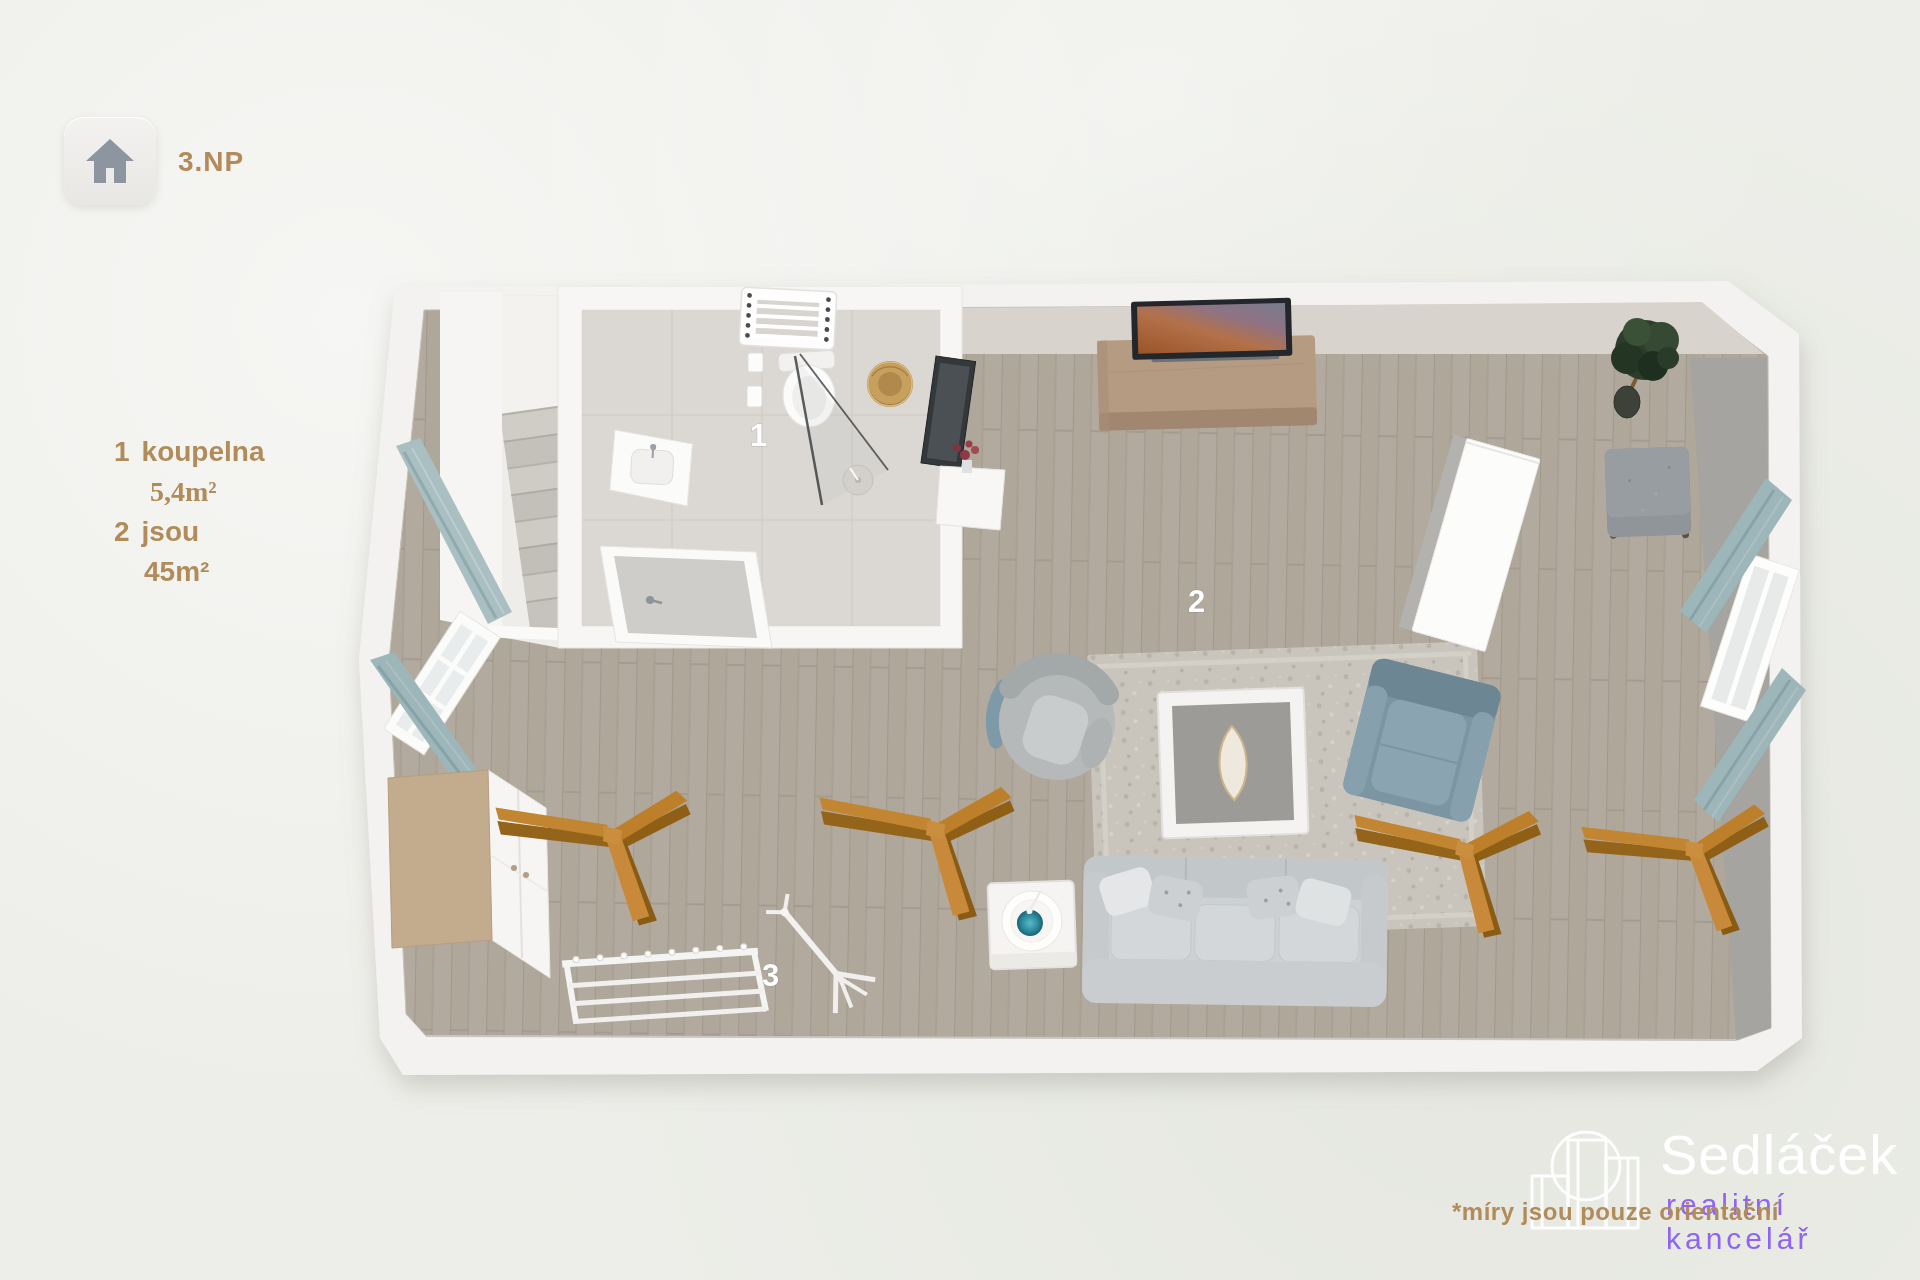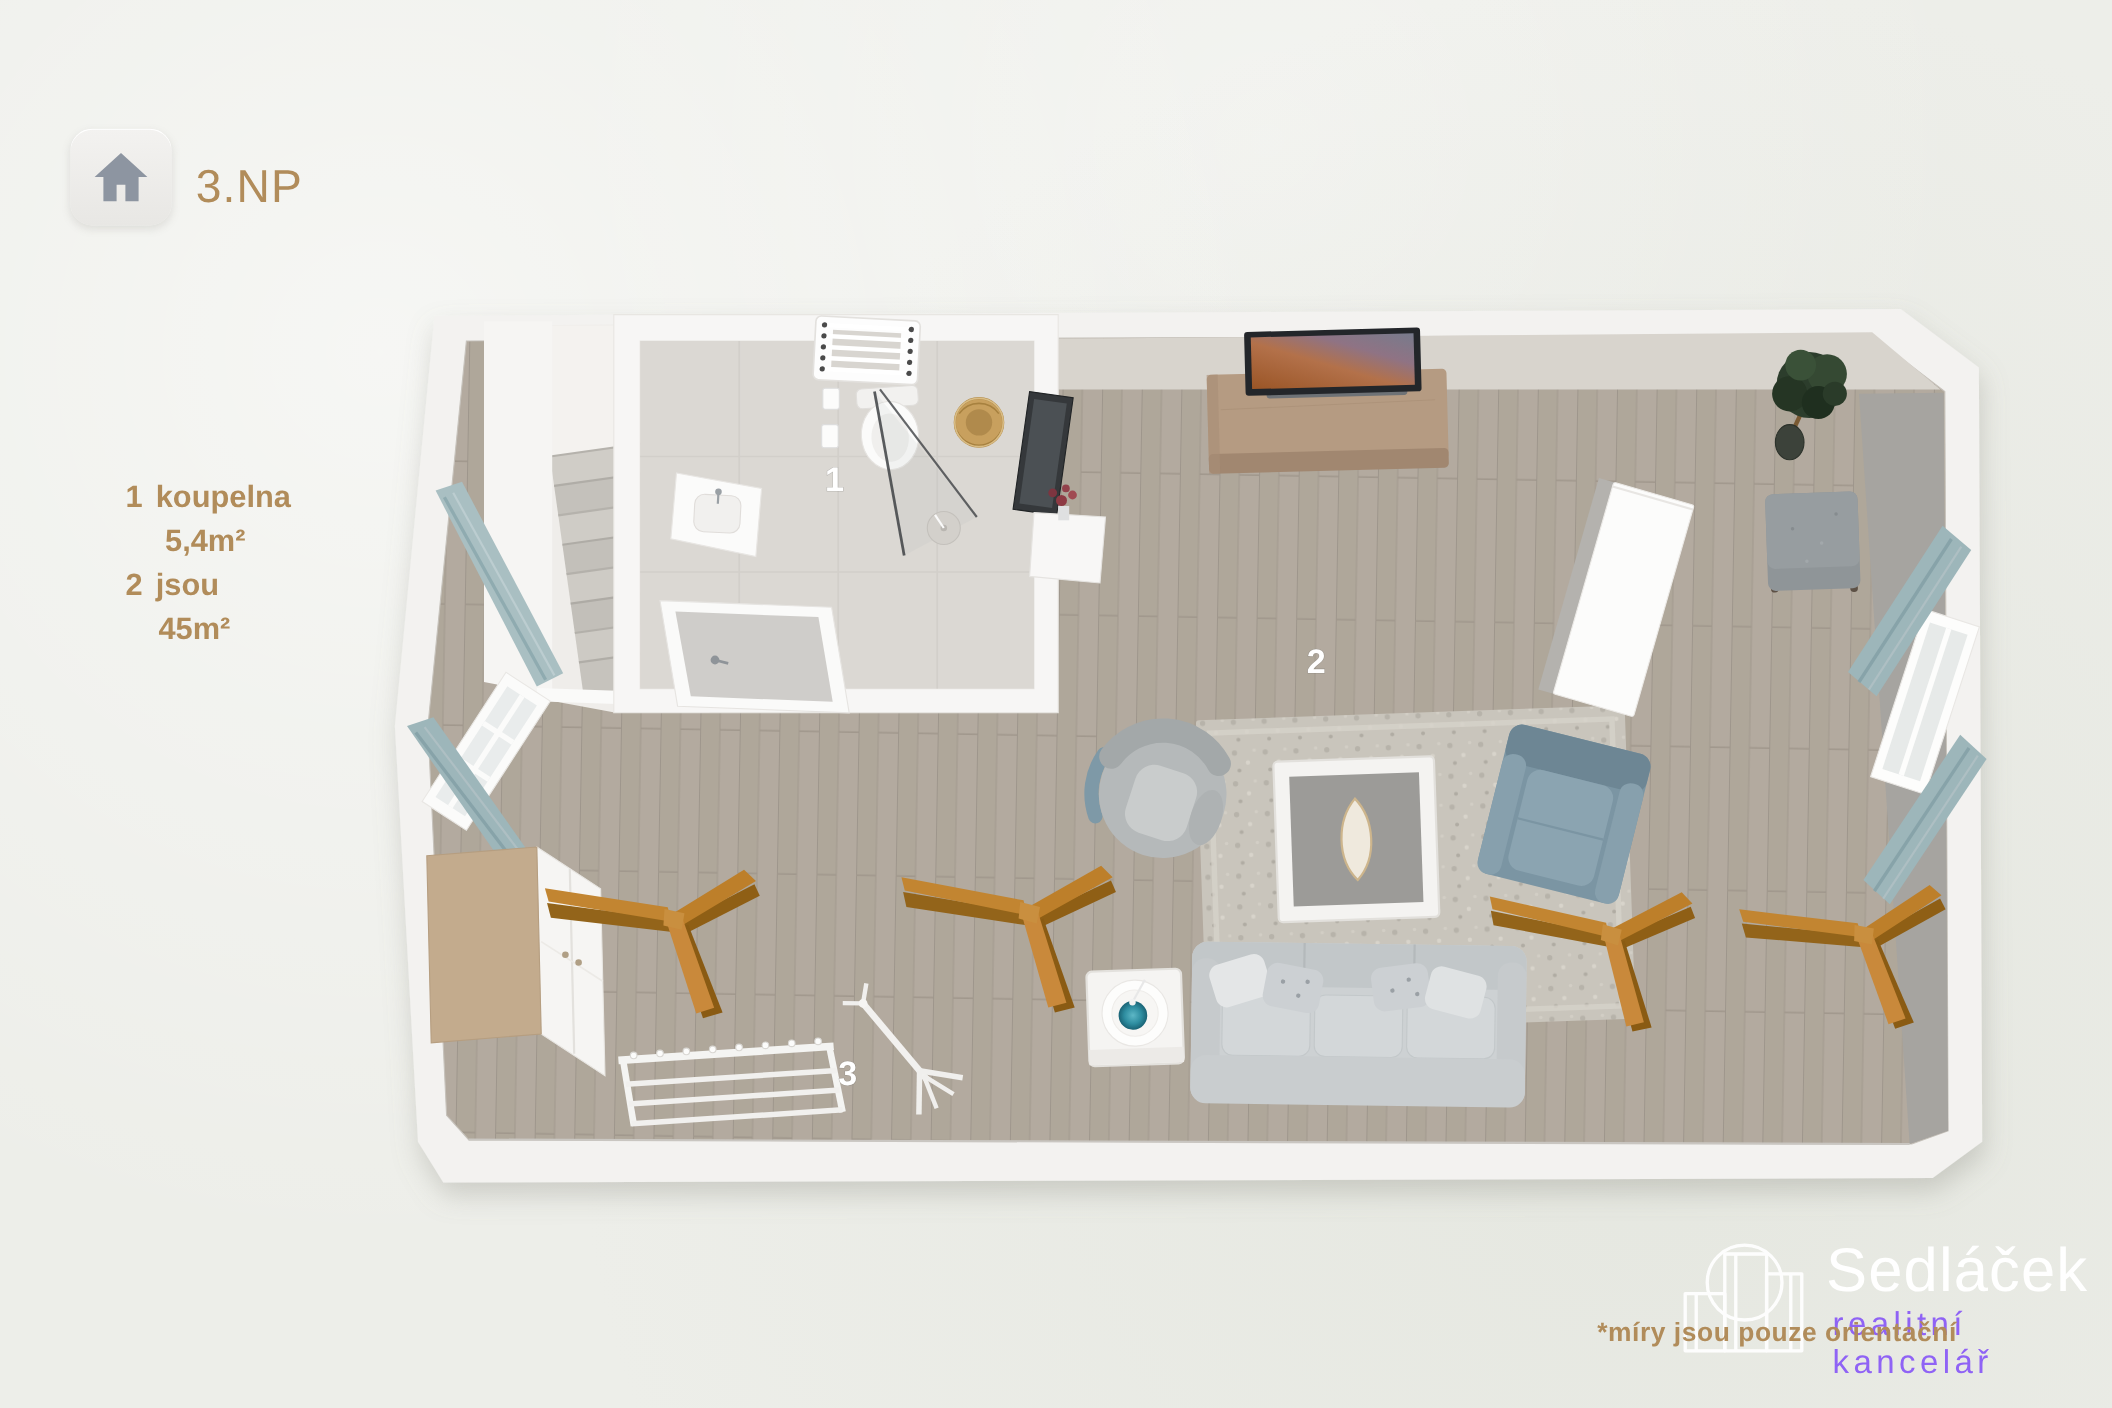--- a/index.html
+++ b/index.html
@@ -14,25 +14,25 @@
   }
   .abs{position:absolute;}
   
   #floor-card{
     left:64px;top:117px;width:92px;height:88px;border-radius:20px;
     background:linear-gradient(180deg,#f3f2f0 0%,#e8e7e4 100%);
     box-shadow:0 3px 8px rgba(120,118,110,.18), inset 0 1px 0 #fff;
     display:flex;align-items:center;justify-content:center;cursor:pointer;
   }
   #floor-label{
-    left:178px;top:146px;font-size:42px;font-weight:normal;color:#b18c5a;letter-spacing:1px;
+    left:178px;top:146px;font-size:28px;font-weight:bold;color:#b18c5a;letter-spacing:1px;
   }
   
   #legend{left:70px;top:432px;color:#b18c5a;font-size:28px;font-weight:bold;line-height:40px;margin-left:44px;}
-  #legend .area-1{padding-left:36px;}
+  #legend .area-1{padding-left:36px;font-family:Liberation Serif, serif;}
   #legend .area-2{padding-left:30px;}
   .legend-num{margin-right:12px;}
   
   #brand-icon{left:1520px;top:1116px;}
   #brand-name{left:1660px;top:1122px;font-size:56px;font-weight:400;color:#ffffff;letter-spacing:1px;}
   #brand-tagline{left:1666px;top:1188px;font-size:30px;font-weight:400;color:#8b5cf6;letter-spacing:4px;opacity:.95;}
   #disclaimer{left:1452px;top:1198px;font-size:24px;font-weight:bold;color:#b18c5a;z-index:6;letter-spacing:.5px;}
   #plan-svg{left:0;top:0;}
   text.room-num{fill:#ffffff;font-family:"Liberation Sans",sans-serif;font-weight:bold;font-size:31px;paint-order:stroke;stroke:rgba(90,90,90,.25);stroke-width:1px;}
 </style>

